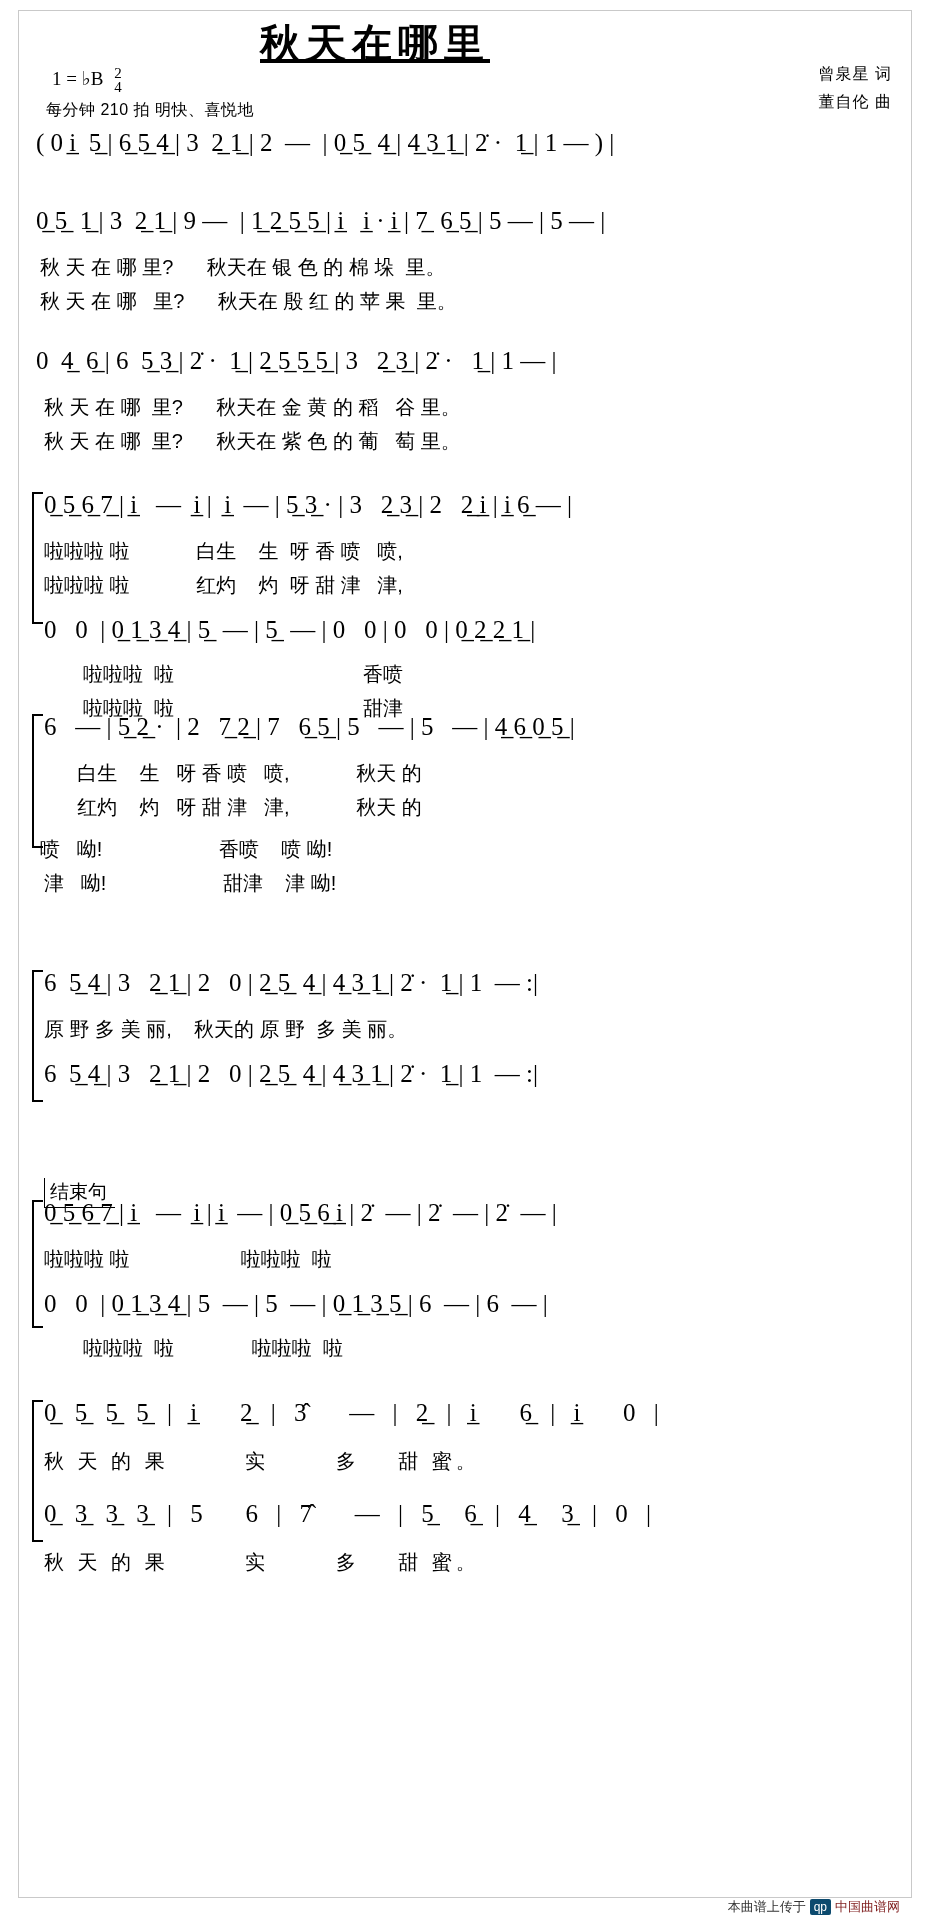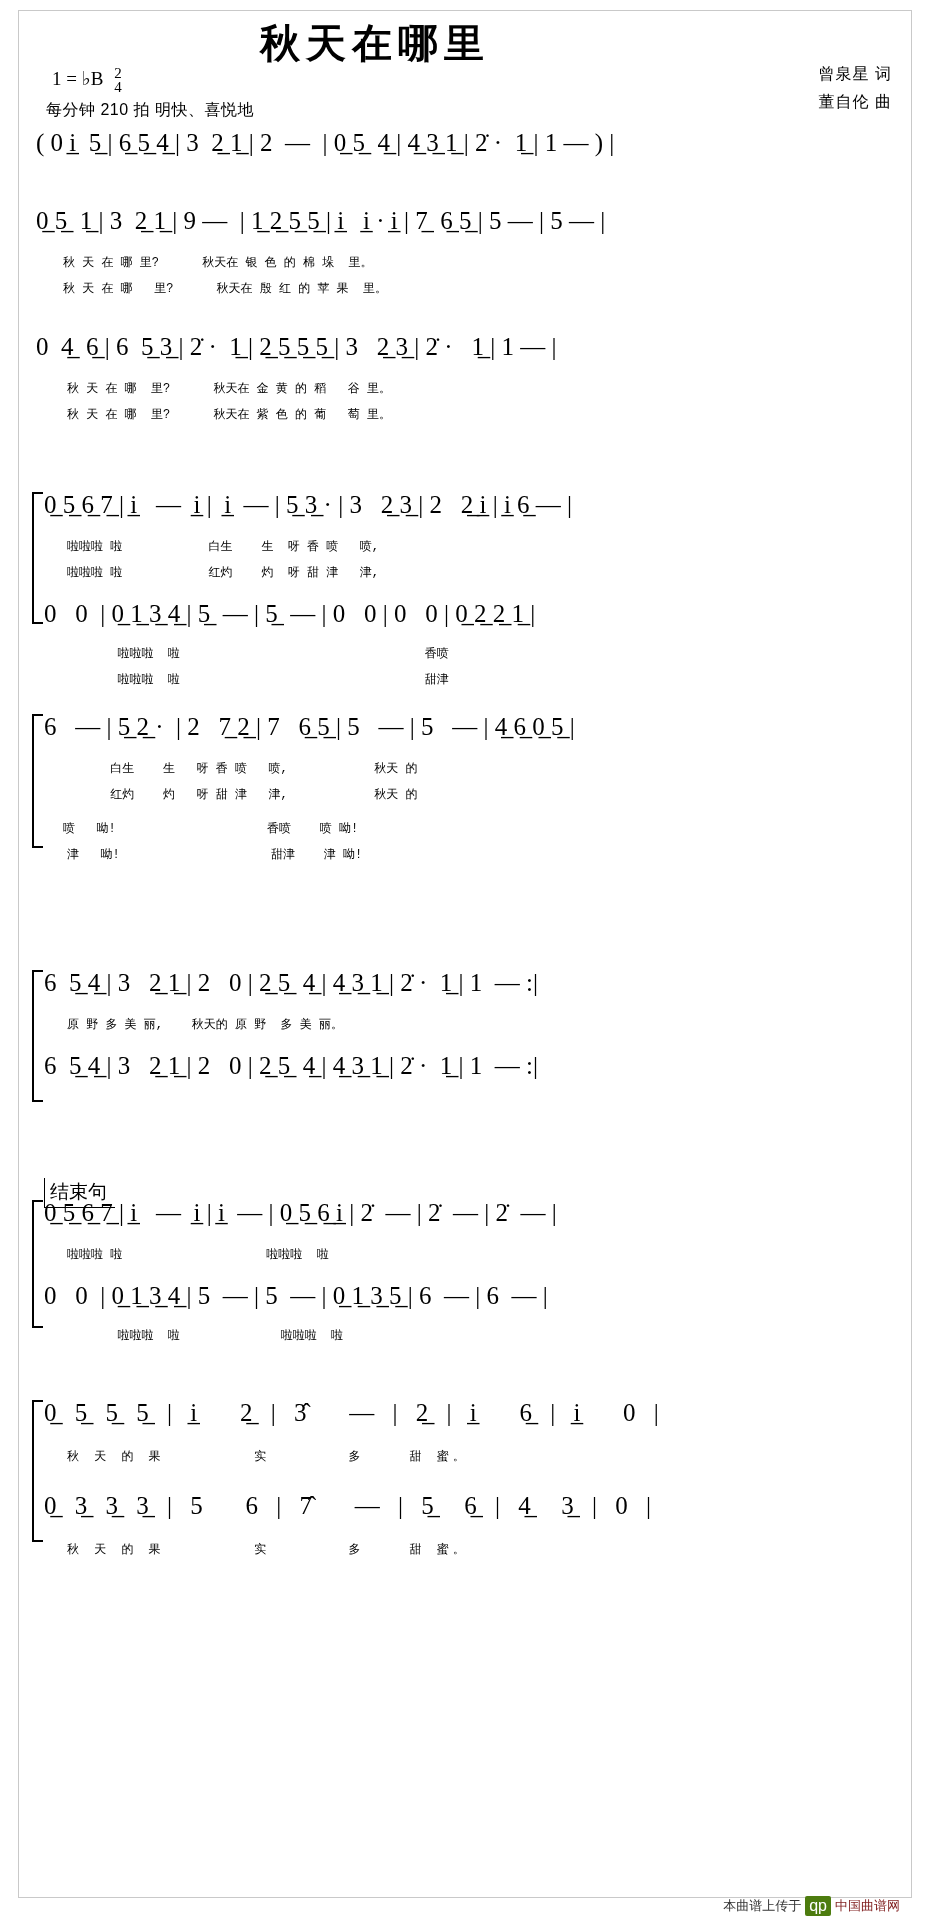--- a/index.html
+++ b/index.html
@@ -21,20 +21,21 @@
     box-sizing:border-box;
     pointer-events:none;
   }
   .title{
     position:absolute;left:0;top:16px;width:750px;
     text-align:center;
     font-size:40px;
     font-weight:bold;
     letter-spacing:6px;
     font-family:"Liberation Sans","DejaVu Sans",sans-serif;
+    text-decoration:underline;
   }
   .key-sig{
     position:absolute;left:52px;top:66px;
     font-size:19px;
     font-family:"Liberation Serif",serif;
   }
   .key-sig .meter{display:inline-block;position:relative;width:20px;text-align:center;line-height:0.95;font-size:14px;vertical-align:middle;}
   .key-sig .meter b{display:block;font-weight:normal;font-size:15px;}
   .tempo{
     position:absolute;left:46px;top:100px;
@@ -58,26 +59,25 @@
     left:0;width:798px;
   }
   .notes{
     font-family:"Liberation Serif","DejaVu Serif",serif;
     font-size:25px;
     letter-spacing:0px;
     white-space:pre;
     line-height:1;
   }
   .lyrics{
-    font-family:Liberation Mono, monospace;
-    font-size:12px;
+    font-family:Liberation Sans, sans-serif;
+    font-size:20px;
     white-space:pre;
     line-height:1;
     letter-spacing:0px;
-    margin-left:23px;
   }
   .brace{
     position:absolute;
     border-left:2px solid #000;
     border-top:2px solid #000;
     border-bottom:2px solid #000;
     width:9px;
   }
   .endmark{
     position:absolute;
@@ -90,22 +90,22 @@
   }
   .footer{
     position:absolute;right:30px;bottom:14px;
     font-size:13px;
     font-family:"Liberation Sans","DejaVu Sans",sans-serif;
     color:#333;
     display:flex;align-items:center;gap:4px;
   }
   .footer .logo{
     display:inline-block;
-    background:#4d7c0f;color:#fff;
-    font-size:16px;
+    background:#0c4a6e;color:#fff;
+    font-size:12px;
     padding:1px 4px;
     border-radius:2px;
     font-family:"Liberation Sans",sans-serif;
   }
   .footer .site{color:#7f1d1d; font-size:13px;}
 </style>
 </head>
 <body>
 
 <div class="page">
@@ -127,21 +127,21 @@
   <div class="sys" style="top:130px;">
     <div class="notes" style="padding-left:36px;">( 0 i̲  5̲ | 6̲ 5̲ 4̲ | 3  2̲ 1̲ | 2  —  | 0̲ 5̲  4̲ | 4̲ 3̲ 1̲ | 2̇ ·  1̲ | 1 — ) |</div>
   </div>
 
   <div class="sys" style="top:208px;">
     <div class="notes" style="padding-left:36px;">0̲ 5̲  1̲ | 3  2̲ 1̲ | 9 —  | 1̲ 2̲ 5̲ 5̲ | i̲   i̲ · i̲ | 7̲  6̲ 5̲ | 5 — | 5 — |</div>
     <div class="lyrics" style="padding-left:40px;padding-top:24px;">秋 天 在 哪 里?      秋天在 银 色 的 棉 垛  里。</div>
     <div class="lyrics" style="padding-left:40px;padding-top:14px;">秋 天 在 哪   里?      秋天在 殷 红 的 苹 果  里。</div>
   </div>
 
-  <div class="sys" style="top:334px;">
+  <div class="sys" style="top:348px;">
     <div class="notes" style="padding-left:36px;">0  4̲  6̲ | 6  5̲ 3̲ | 2̇ ·  1̲ | 2̲ 5̲ 5̲ 5̲ | 3   2̲ 3̲ | 2̇ ·   1̲ | 1 — |</div>
     <div class="lyrics" style="padding-left:44px;padding-top:24px;">秋 天 在 哪  里?      秋天在 金 黄 的 稻   谷 里。</div>
     <div class="lyrics" style="padding-left:44px;padding-top:14px;">秋 天 在 哪  里?      秋天在 紫 色 的 葡   萄 里。</div>
   </div>
 
   <div class="sys" style="top:492px;">
     <div class="brace" style="left:32px;top:0;height:128px;"></div>
     <div class="notes" style="padding-left:44px;">0̲ 5̲ 6̲ 7̲ | i̲   —  i̲ |  i̲  — | 5̲ 3̲ · | 3   2̲ 3̲ | 2   2̲ i̲ | i̲ 6̲ — |</div>
     <div class="lyrics" style="padding-left:44px;padding-top:24px;">啦啦啦 啦            白生    生  呀 香 喷   喷,</div>
     <div class="lyrics" style="padding-left:44px;padding-top:14px;">啦啦啦 啦            红灼    灼  呀 甜 津   津,</div>

